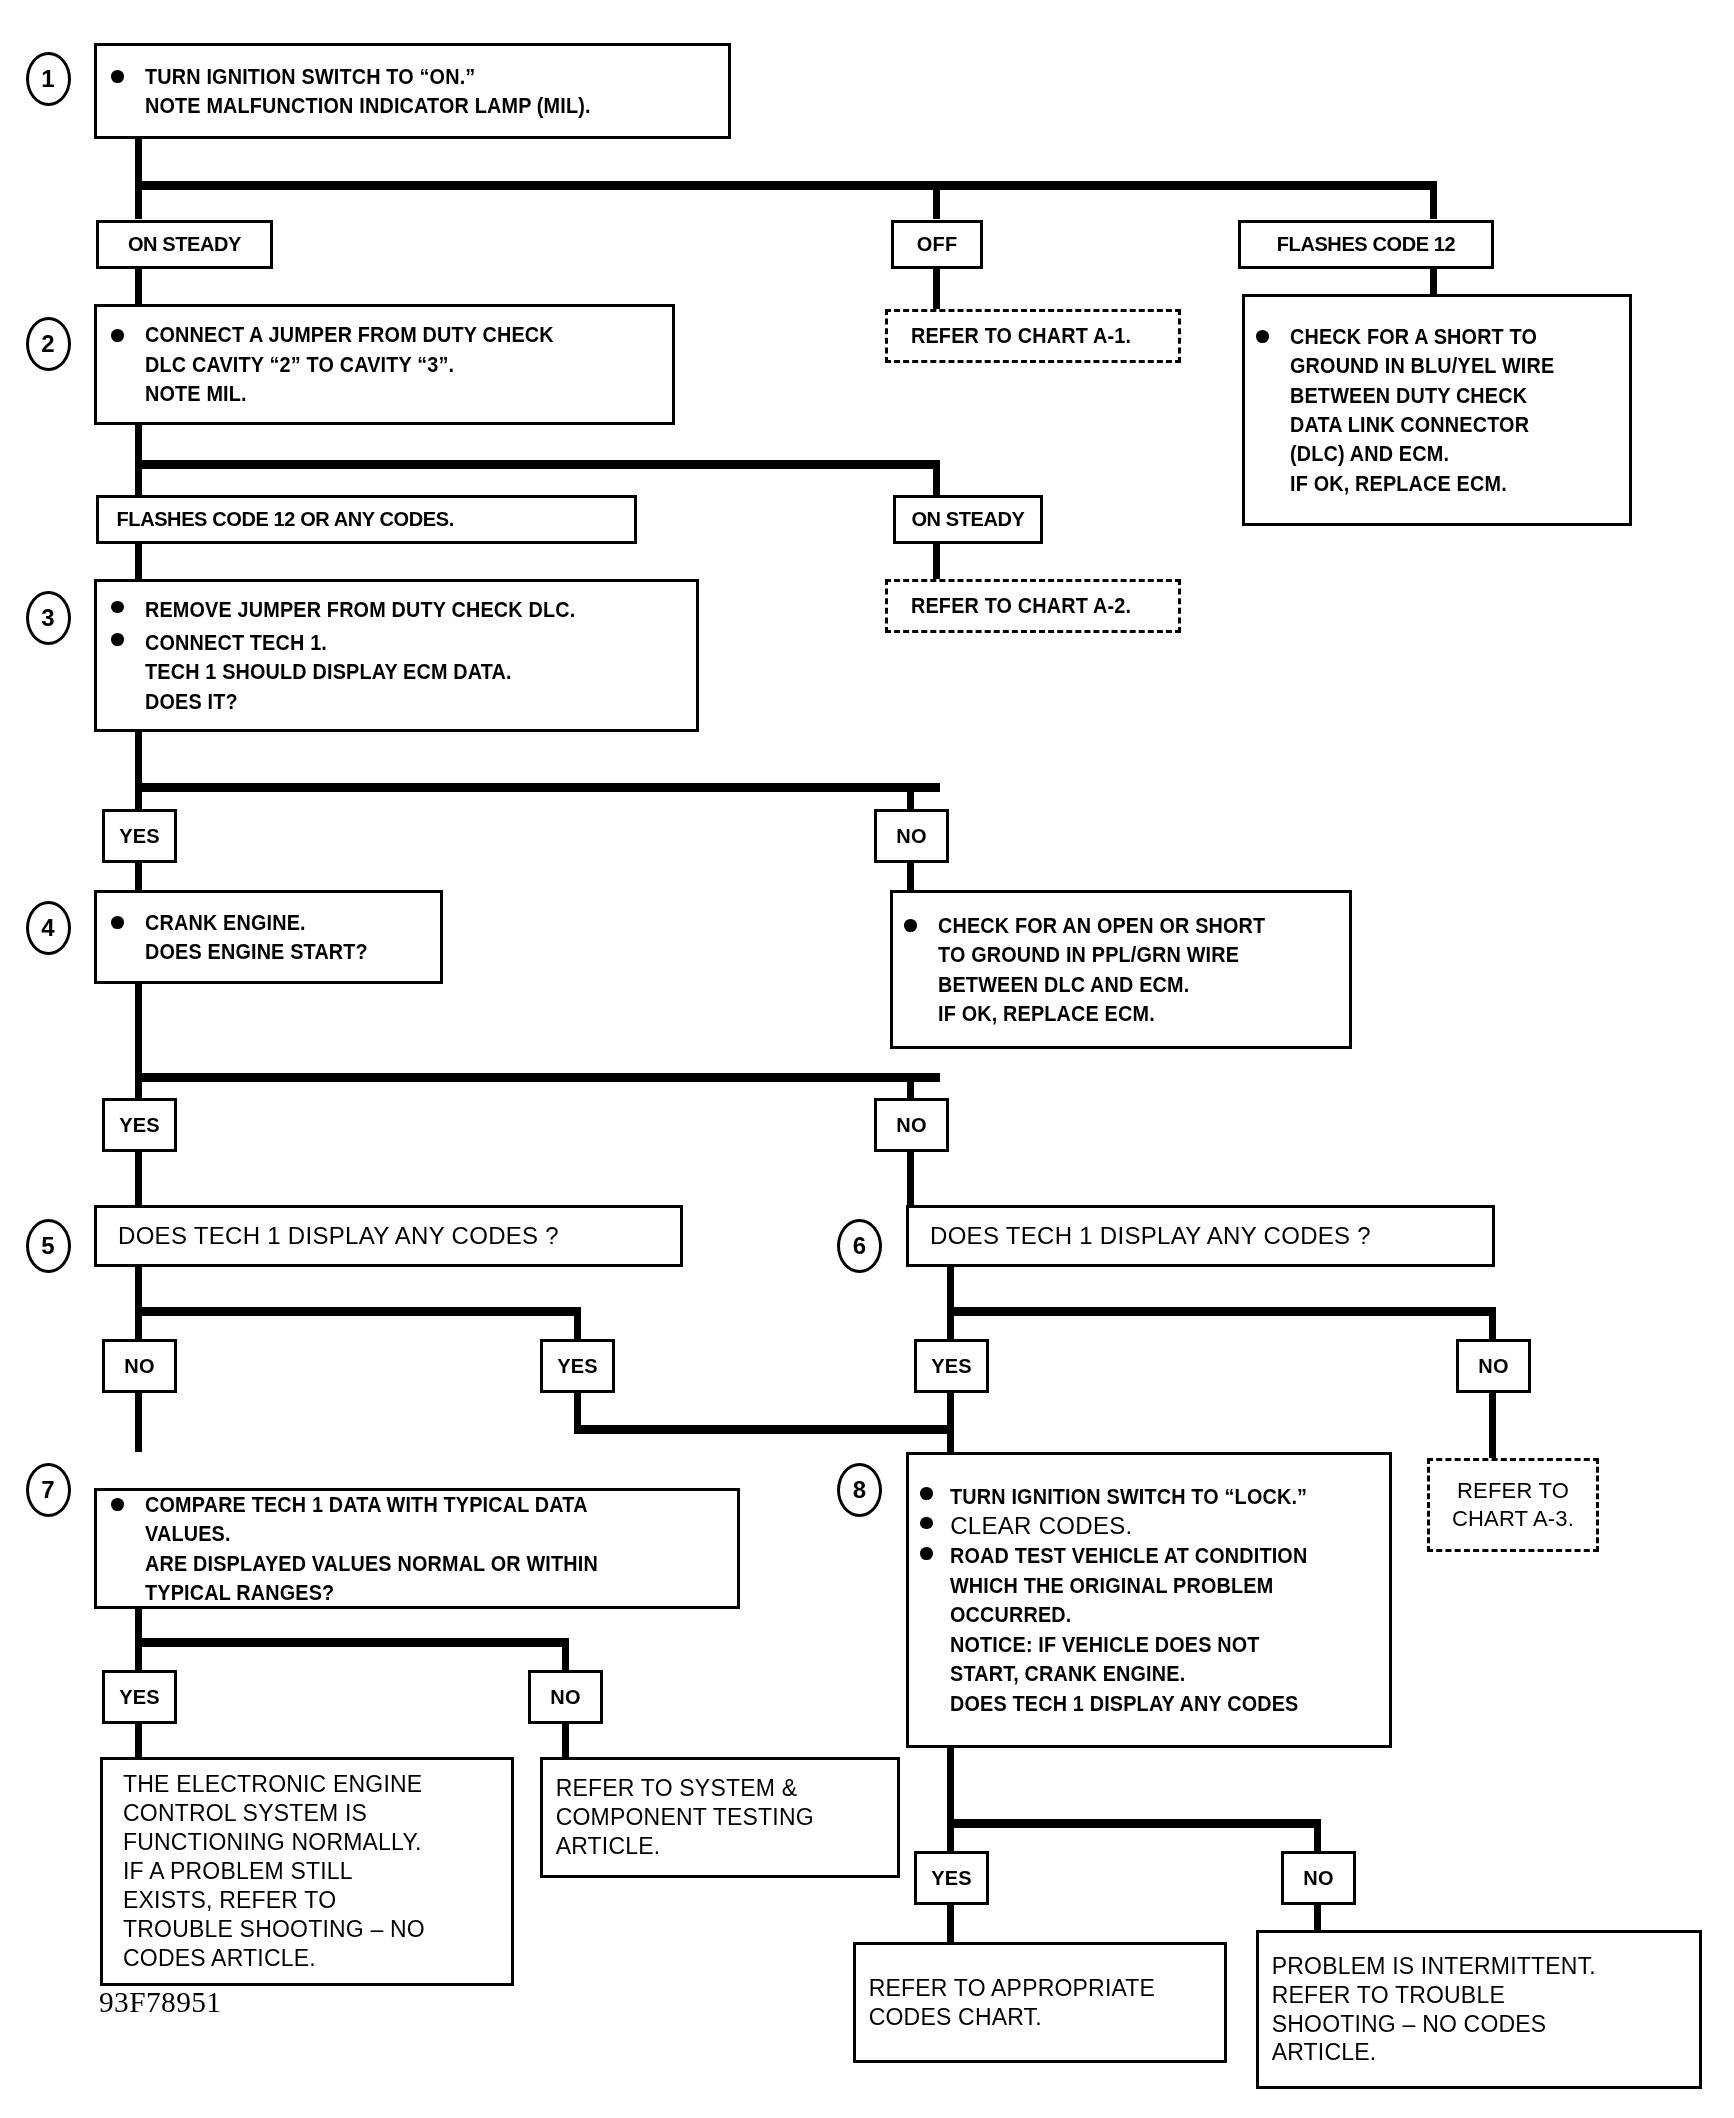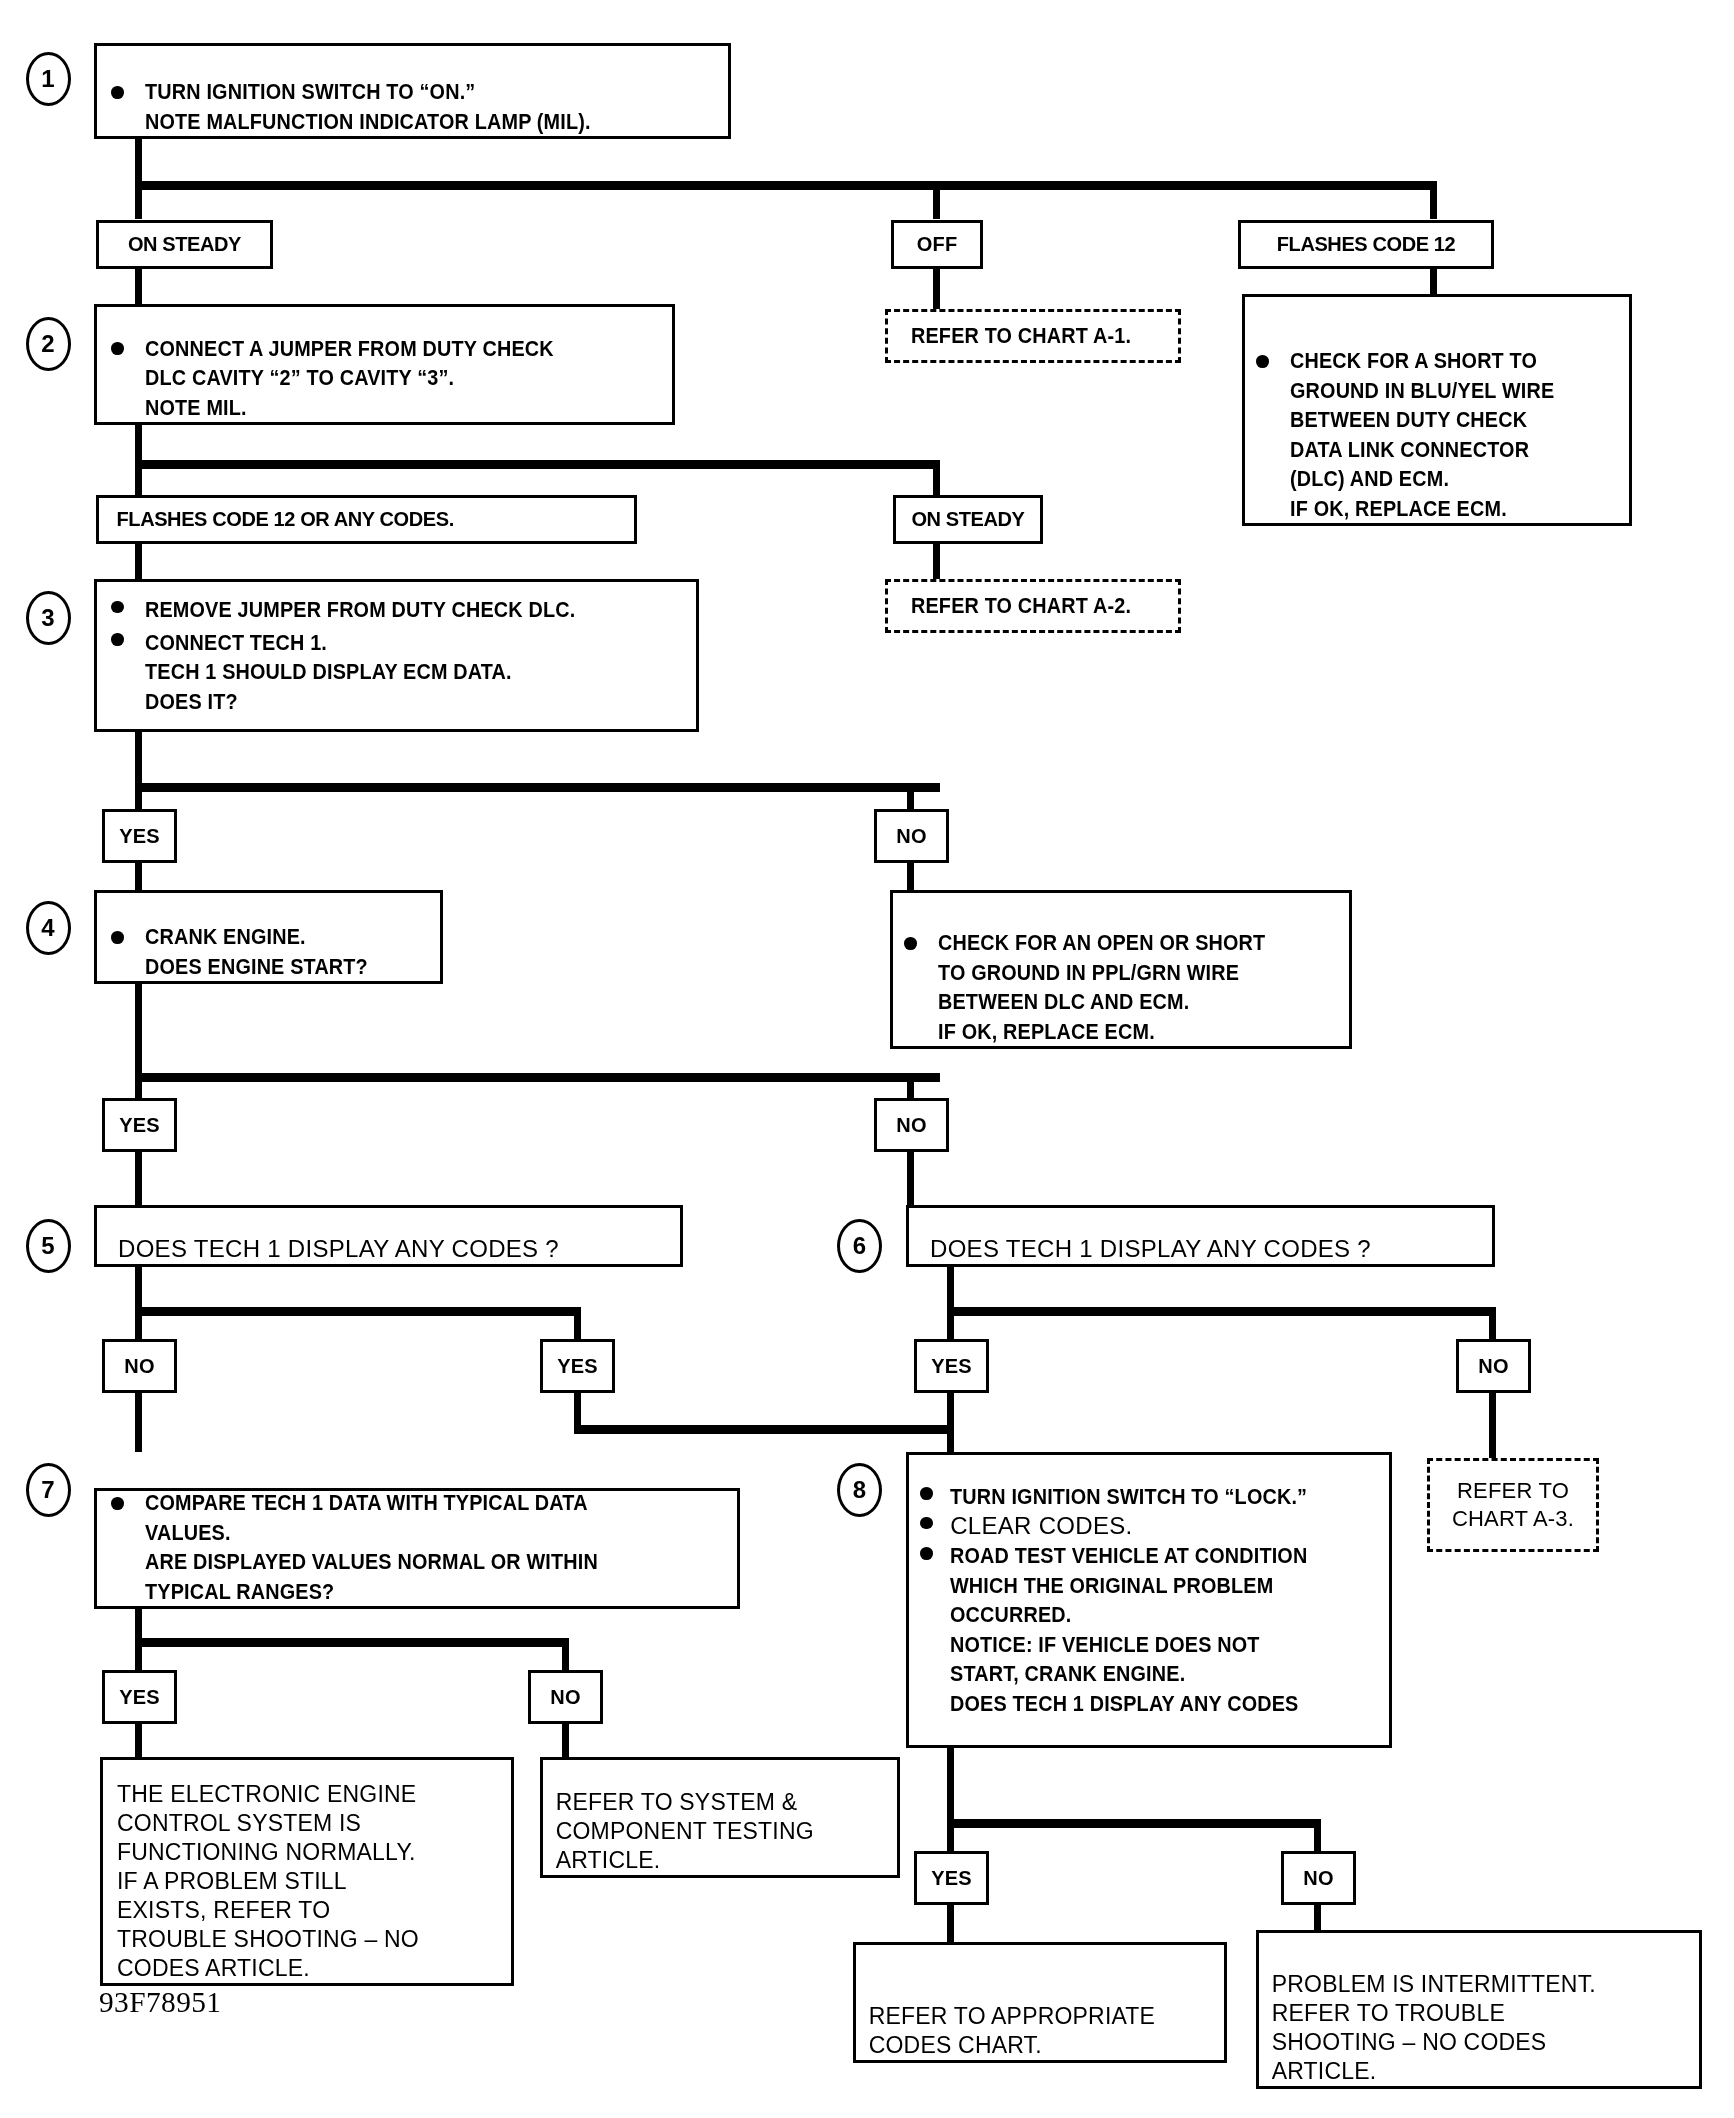--- a/index.html
+++ b/index.html
@@ -17,21 +17,21 @@
     overflow: hidden;
   }
 
   
   .box {
     position: absolute;
     box-sizing: border-box;
     border: 3.2px solid #000;
     background: #fff;
     display: flex;
-    align-items: flex-end;
+    align-items: center;
   }
 
   .dashbox {
     position: absolute;
     box-sizing: border-box;
     border: 3.2px dashed #000;
     background: #fff;
     display: flex;
     align-items: center;
     justify-content: center;
@@ -326,21 +326,21 @@
   <div class="v" style="left:135px; top:1638px; width:7.2px; height:32px;"></div>
   <div class="v" style="left:562px; top:1638px; width:7.2px; height:32px;"></div>
 
   <div class="chip chipfont" style="left:102px; top:1670px; width:75px; height:54px;">YES</div>
   <div class="chip chipfont" style="left:528px; top:1670px; width:75px; height:54px;">NO</div>
 
   <div class="v" style="left:135px; top:1724px; width:7.2px; height:40px;"></div>
   <div class="v" style="left:562px; top:1724px; width:7.2px; height:40px;"></div>
 
   <div class="box" style="left:100px; top:1757px; width:414px; height:229px;">
-    <span class="plain" style="padding-left:14px;">THE ELECTRONIC ENGINE
+    <span class="plain" style="padding-left:20px;">THE ELECTRONIC ENGINE
 CONTROL SYSTEM IS
 FUNCTIONING NORMALLY.
 IF A PROBLEM STILL
 EXISTS, REFER TO
 TROUBLE SHOOTING  –  NO
 CODES ARTICLE.</span>
   </div>
 
   <div class="box" style="left:540px; top:1757px; width:360px; height:121px;">
     <span class="plain" style="padding-left:12.7px;">REFER TO SYSTEM &amp;

